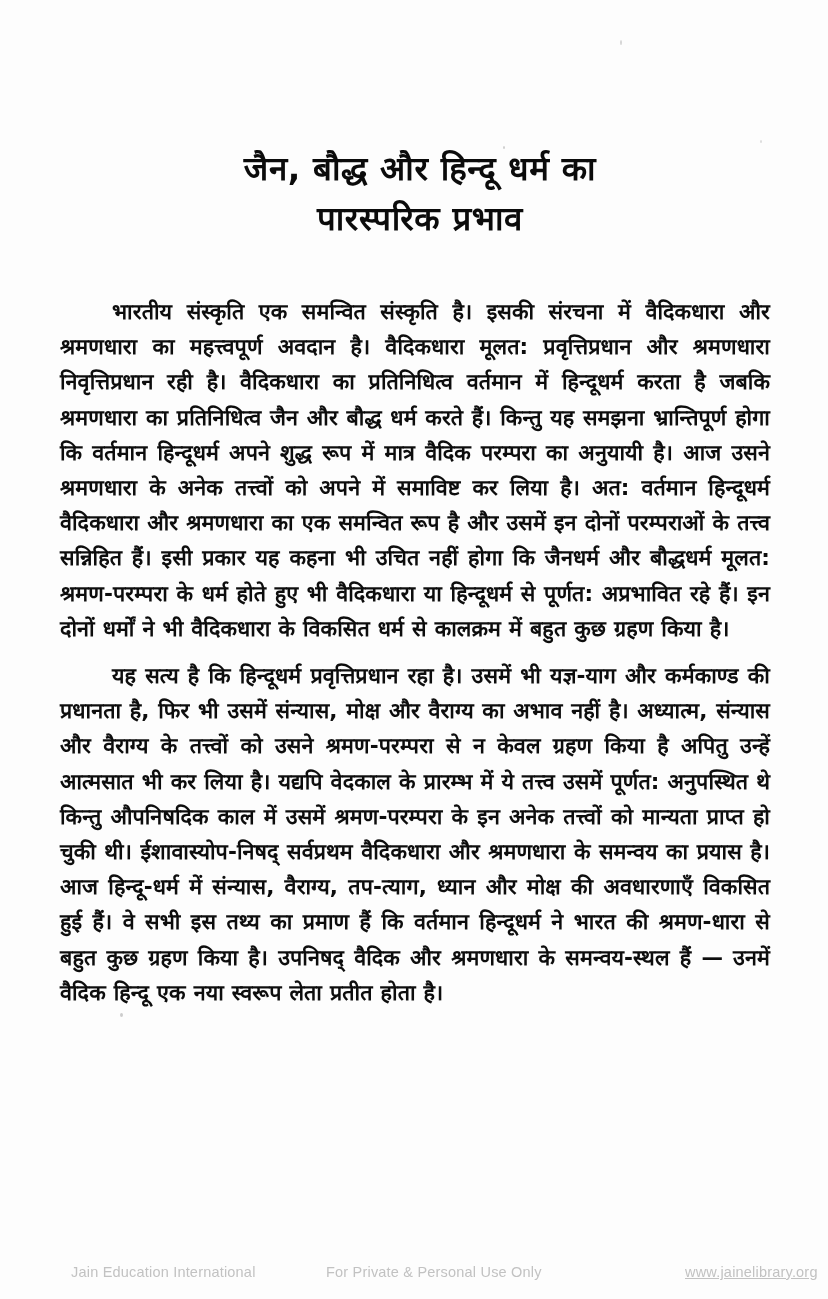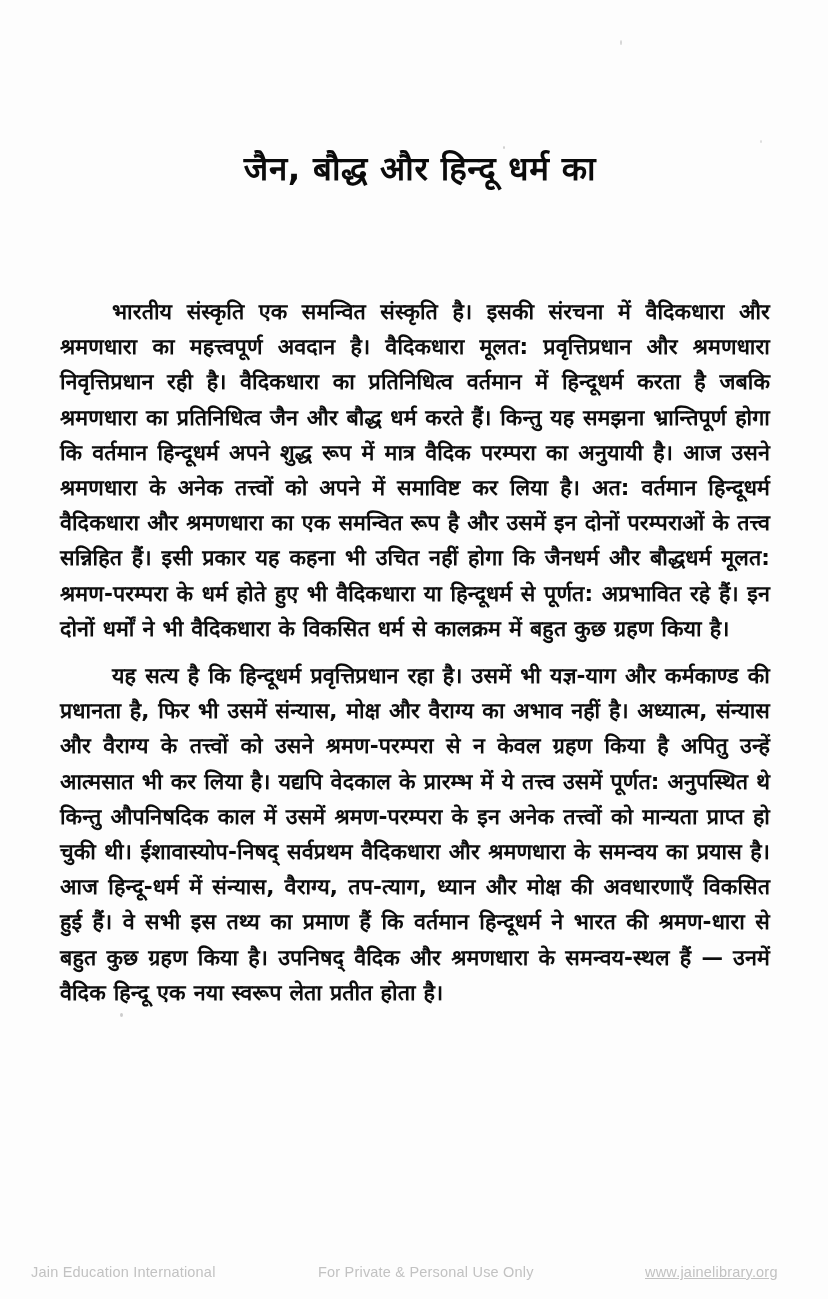--- a/index.html
+++ b/index.html
@@ -87,39 +87,41 @@
     height: 26px;
     display: flex;
     align-items: center;
   }
   .footer-item {
     font-family: "Liberation Sans", "DejaVu Sans", sans-serif;
     font-size: 14.5px;
     color: #c2c2c2;
     letter-spacing: 0.2px;
     white-space: nowrap;
+    margin-left: 40px;
   }
   .footer-left   { position: absolute; left: 31px; }
-  .footer-center { position: absolute; left: 318px; }
+  .footer-center { position: absolute; left: 286px; }
   .footer-right  { position: absolute; left: 645px; text-decoration: underline; }
 </style>
 </head>
 <body>
 
 <div class="page">
 
   <div class="speck s1"></div>
   <div class="speck s2"></div>
   <div class="speck s3"></div>
   <div class="speck s4"></div>
   <div class="speck s5"></div>
   <div class="speck s6"></div>
 
   <div class="title-block">
     <div class="title-line l1">जैन, बौद्ध और हिन्दू धर्म का</div>
+    <div class="title-line l2">पारस्परिक प्रभाव</div>
   </div>
 
   <div class="body-block">
     <p class="para">भारतीय संस्कृति एक समन्वित संस्कृति है। इसकी संरचना में वैदिकधारा और श्रमणधारा का महत्त्वपूर्ण अवदान है। वैदिकधारा मूलत: प्रवृत्तिप्रधान और श्रमणधारा निवृत्तिप्रधान रही है। वैदिकधारा का प्रतिनिधित्व वर्तमान में हिन्दूधर्म करता है जबकि श्रमणधारा का प्रतिनिधित्व जैन और बौद्ध धर्म करते हैं। किन्तु यह समझना भ्रान्तिपूर्ण होगा कि वर्तमान हिन्दूधर्म अपने शुद्ध रूप में मात्र वैदिक परम्परा का अनुयायी है। आज उसने श्रमणधारा के अनेक तत्त्वों को अपने में समाविष्ट कर लिया है। अत: वर्तमान हिन्दूधर्म वैदिकधारा और श्रमणधारा का एक समन्वित रूप है और उसमें इन दोनों परम्पराओं के तत्त्व सन्निहित हैं। इसी प्रकार यह कहना भी उचित नहीं होगा कि जैनधर्म और बौद्धधर्म मूलत: श्रमण-परम्परा के धर्म होते हुए भी वैदिकधारा या हिन्दूधर्म से पूर्णत: अप्रभावित रहे हैं। इन दोनों धर्मों ने भी वैदिकधारा के विकसित धर्म से कालक्रम में बहुत कुछ ग्रहण किया है।</p>
     <p class="para">यह सत्य है कि हिन्दूधर्म प्रवृत्तिप्रधान रहा है। उसमें भी यज्ञ-याग और कर्मकाण्ड की प्रधानता है, फिर भी उसमें संन्यास, मोक्ष और वैराग्य का अभाव नहीं है। अध्यात्म, संन्यास और वैराग्य के तत्त्वों को उसने श्रमण-परम्परा से न केवल ग्रहण किया है अपितु उन्हें आत्मसात भी कर लिया है। यद्यपि वेदकाल के प्रारम्भ में ये तत्त्व उसमें पूर्णत: अनुपस्थित थे किन्तु औपनिषदिक काल में उसमें श्रमण-परम्परा के इन अनेक तत्त्वों को मान्यता प्राप्त हो चुकी थी। ईशावास्योप-निषद् सर्वप्रथम वैदिकधारा और श्रमणधारा के समन्वय का प्रयास है। आज हिन्दू-धर्म में संन्यास, वैराग्य, तप-त्याग, ध्यान और मोक्ष की अवधारणाएँ विकसित हुई हैं। वे सभी इस तथ्य का प्रमाण हैं कि वर्तमान हिन्दूधर्म ने भारत की श्रमण-धारा से बहुत कुछ ग्रहण किया है। उपनिषद् वैदिक और श्रमणधारा के समन्वय-स्थल हैं — उनमें वैदिक हिन्दू एक नया स्वरूप लेता प्रतीत होता है।</p>
   </div>
 
   <div class="footer">
     <span class="footer-item footer-left">Jain Education International</span>
     <span class="footer-item footer-center">For Private &amp; Personal Use Only</span>

